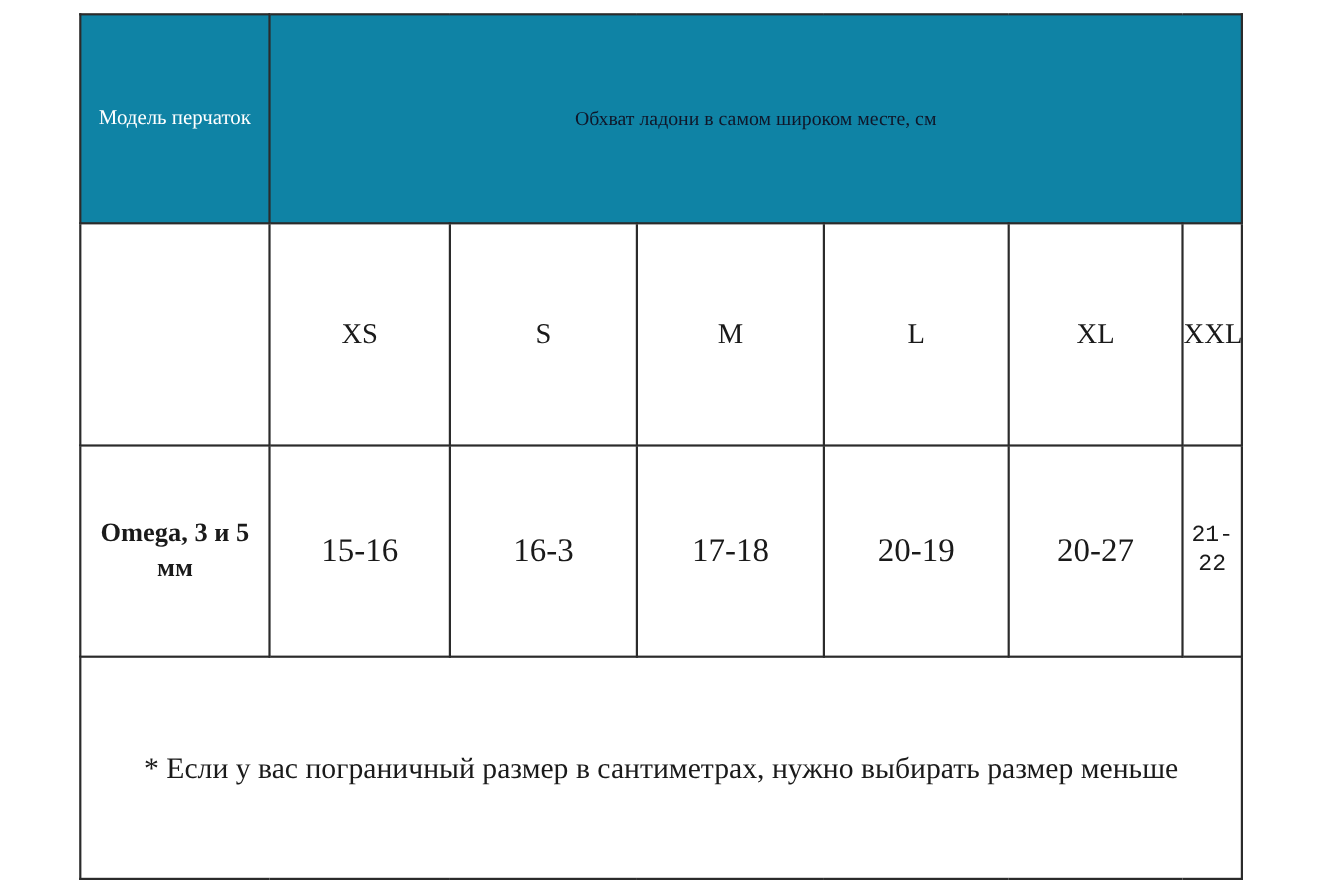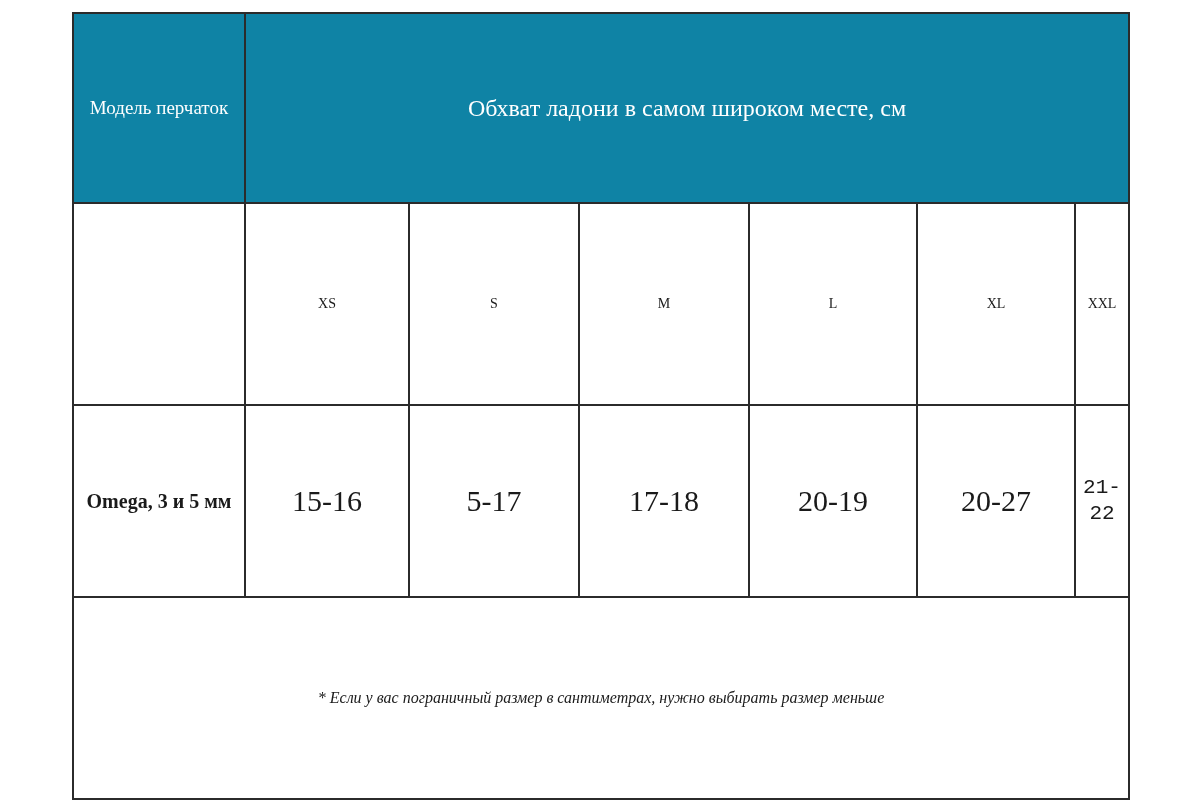--- a/index.html
+++ b/index.html
@@ -43,55 +43,54 @@
   .hdr-model {
     background: #0f83a5;
     color: #ffffff;
     height: 188px;
     font-size: 19px;
     line-height: 1.35;
     padding: 0 10px;
   }
   .hdr-span {
     background: #0f83a5;
-    color: #ffffff;
+    color: #0f172a;
     height: 188px;
-    font-size: 24px;
+    font-size: 18px;
     padding: 0 14px;
   }
   
   .size-row td {
     height: 200px;
-    font-size: 14px;
+    font-size: 26px;
   }
   .size-row td.blank {
     background: #ffffff;
   }
   
   .data-row td {
     height: 190px;
     font-size: 30px;
   }
   .data-row td.model-cell {
-    font-size: 20px;
+    font-size: 24px;
     font-weight: bold;
     line-height: 1.35;
     padding: 0 8px;
   }
   .data-row td.narrow {
     font-size: 21px;
     line-height: 1.25;
     font-family: Liberation Mono, monospace;
   }
   
   .note-cell {
     height: 200px;
-    font-size: 16px;
+    font-size: 27px;
     padding: 0 20px;
-    font-style: italic;
   }
   .col-model { width: 172px; }
   .col-xs { width: 164px; }
   .col-s { width: 170px; }
   .col-m { width: 170px; }
   .col-l { width: 168px; }
   .col-xl { width: 158px; }
   .col-xxl { width: 54px; }
 </style>
 </head>
@@ -119,21 +118,21 @@
           <td>XS</td>
           <td>S</td>
           <td>M</td>
           <td>L</td>
           <td>XL</td>
           <td class="narrow">XXL</td>
         </tr>
         <tr class="data-row">
           <td class="model-cell">Omega, 3 и 5 мм</td>
           <td>15-16</td>
-          <td>5-17</td>
+          <td>16-3</td>
           <td>17-18</td>
           <td>20-19</td>
           <td>20-27</td>
           <td class="narrow">21-22</td>
         </tr>
         <tr>
           <td class="note-cell" colspan="7">* Если у вас пограничный размер в сантиметрах, нужно выбирать размер меньше</td>
         </tr>
       </tbody>
     </table>

